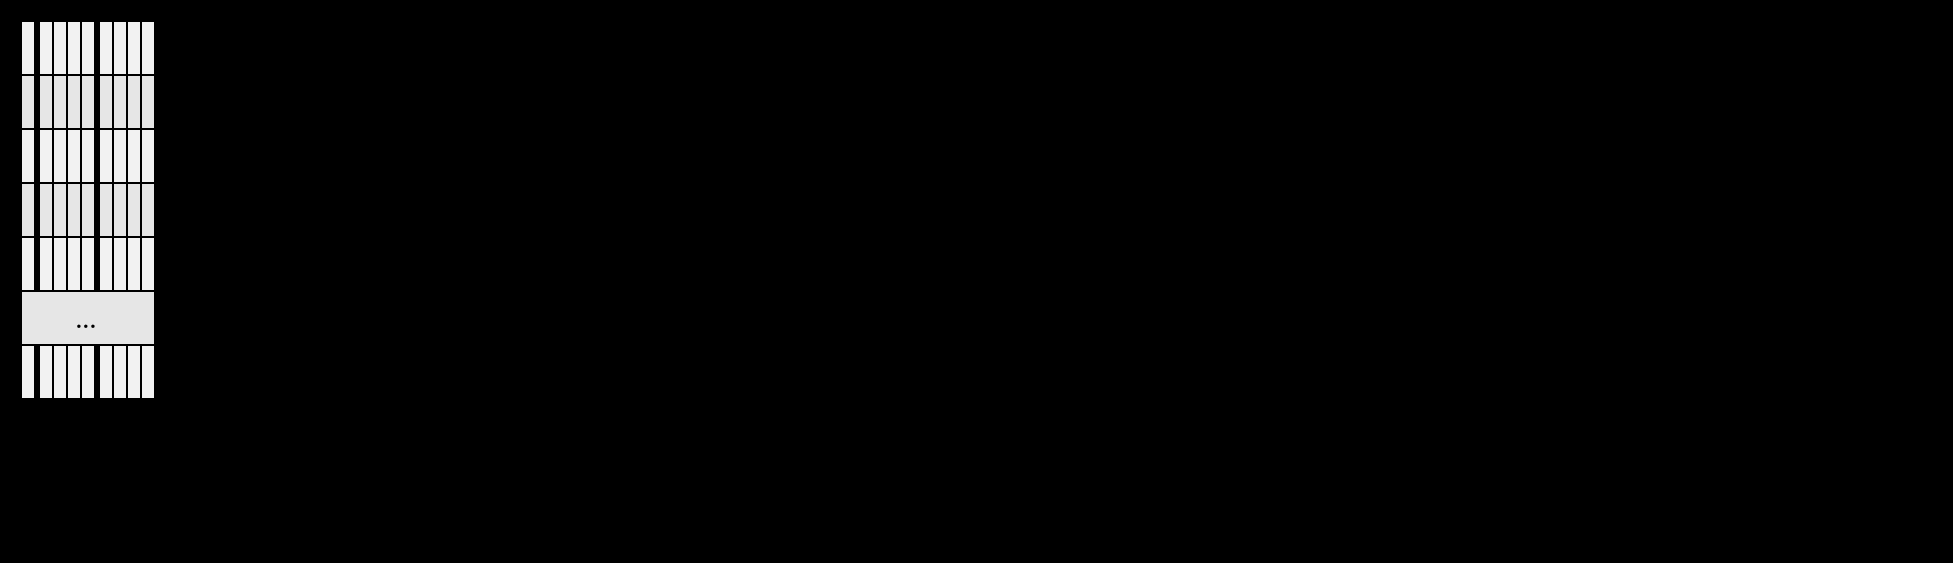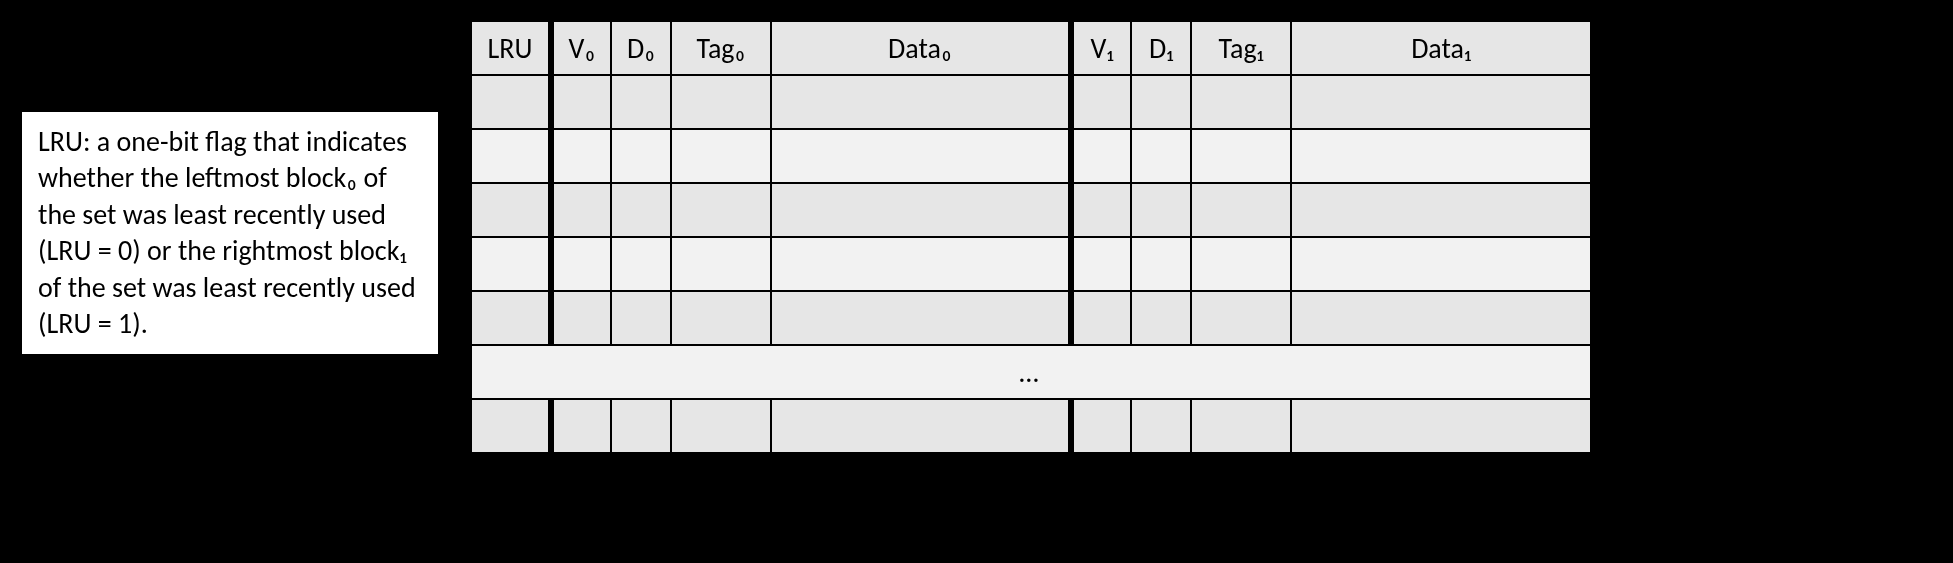--- a/index.html
+++ b/index.html
@@ -49,35 +49,23 @@
   .ellipsis-row td {
     font-size: 28px;
     letter-spacing: 4px;
     height: 54px;
   }
 </style>
 </head>
 <body>
 
 <div class="wrap">
-  <div class="desc-box">LRU: a one-bit flag that indicates whether the leftmost block₀ of the set was least recently used (LRU = 0) or the rightmost block₁ of the set was least recently used (LRU = 1).</div>
 
   <table class="cache-table">
     <tbody>
-        <tr>
-      <th class="col-lru">LRU</th>
-      <th class="col-v">V₀</th>
-      <th class="col-d">D₀</th>
-      <th class="col-tag">Tag₀</th>
-      <th class="col-data col-data0">Data₀</th>
-      <th class="col-v">V₁</th>
-      <th class="col-d">D₁</th>
-      <th class="col-tag">Tag₁</th>
-      <th class="col-data">Data₁</th>
-    </tr>
     <tr>
           <td class="c-lru"></td>
           <td></td>
           <td></td>
           <td></td>
           <td class="c-data0"></td>
           <td></td>
           <td></td>
           <td></td>
           <td></td>

